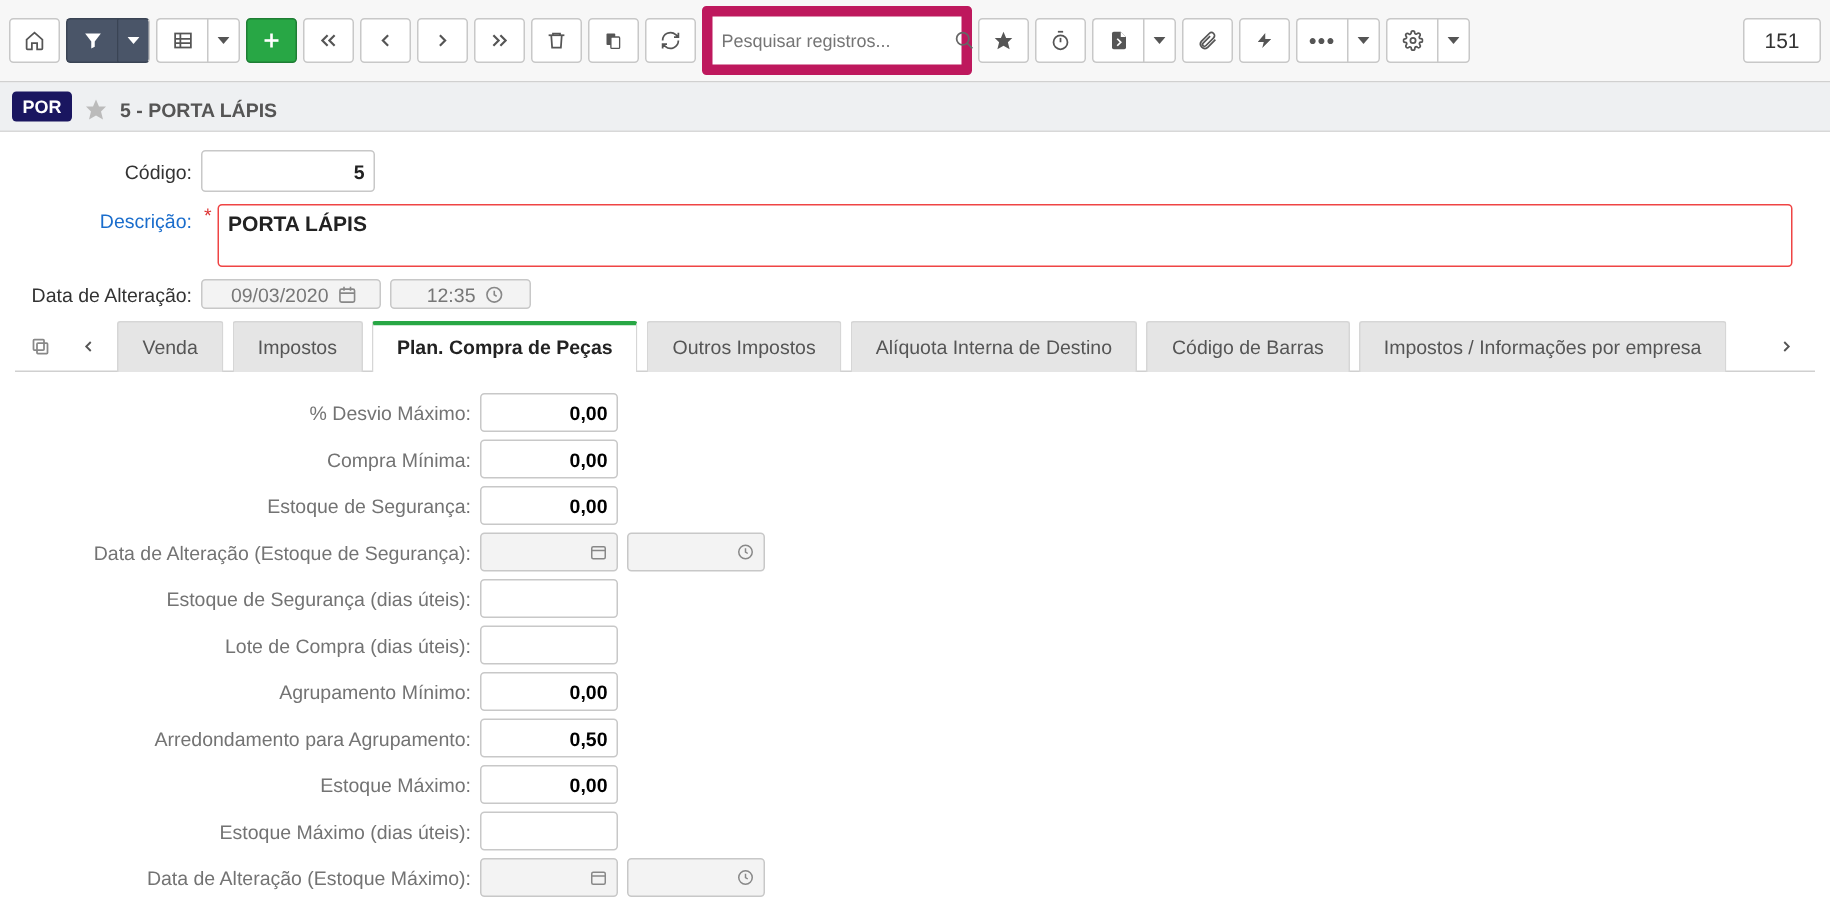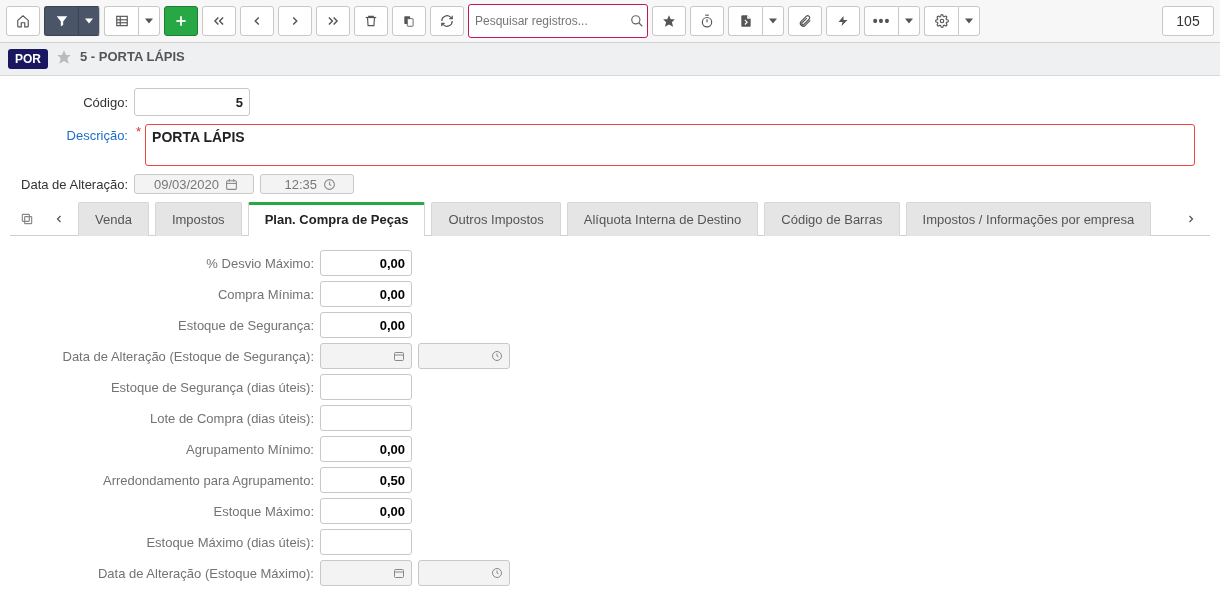--- a/index.html
+++ b/index.html
@@ -37,21 +37,21 @@
 .tbtn.dark { background: #4a5568; color: #fff; border-color: #3a4454; }
 .tbtn.green { background: #28a745; color: #fff; border-color: #1e7e34; }
 .tbtn.narrow { min-width: 22px; padding: 0; }
 .btn-group { display: inline-flex; }
 .btn-group .tbtn { border-radius: 0; border-right: none; }
 .btn-group .tbtn:first-child { border-radius: 3px 0 0 3px; }
 .btn-group .tbtn:last-child { border-radius: 0 3px 3px 0; border-right: 1px solid #c8c8c8; }
 .search-wrap {
   display: flex;
   align-items: center;
-  border: 1px solid #be185d;
+  border: 7px solid #be185d;
   border-radius: 3px;
   background: #fff;
   height: 30px;
   width: 180px;
   padding: 16px 6px;
 }
 .search-wrap input {
   border: none;
   outline: none;
   flex: 1;
@@ -67,21 +67,21 @@
   height: 30px;
   min-width: 52px;
   display: flex;
   align-items: center;
   justify-content: center;
   font-size: 14px;
 }
 
 .header-row {
   display: flex;
-  align-items: flex-start;
+  align-items: flex-end;
   gap: 8px;
   padding: 6px 8px;
   background: #eef0f2;
   border-bottom: 1px solid #d8d8d8;
 }
 .badge-por {
   background: #1a1660;
   color: #fff;
   border-radius: 3px;
   padding: 3px 7px;
@@ -417,21 +417,21 @@
           <path d="M19.4 15a1.65 1.65 0 0 0 .33 1.82l.06.06a2 2 0 1 1-2.83 2.83l-.06-.06a1.65 1.65 0 0 0-1.82-.33 1.65 1.65 0 0 0-1 1.51V21a2 2 0 0 1-4 0v-.09a1.65 1.65 0 0 0-1-1.51 1.65 1.65 0 0 0-1.82.33l-.06.06a2 2 0 1 1-2.83-2.83l.06-.06a1.65 1.65 0 0 0 .33-1.82 1.65 1.65 0 0 0-1.51-1H3a2 2 0 0 1 0-4h.09a1.65 1.65 0 0 0 1.51-1 1.65 1.65 0 0 0-.33-1.82l-.06-.06a2 2 0 1 1 2.83-2.83l.06.06a1.65 1.65 0 0 0 1.82.33h0a1.65 1.65 0 0 0 1-1.51V3a2 2 0 0 1 4 0v.09a1.65 1.65 0 0 0 1 1.51h0a1.65 1.65 0 0 0 1.82-.33l.06-.06a2 2 0 1 1 2.83 2.83l-.06.06a1.65 1.65 0 0 0-.33 1.82v0a1.65 1.65 0 0 0 1.51 1H21a2 2 0 0 1 0 4h-.09a1.65 1.65 0 0 0-1.51 1z"></path>
         </svg>
     </button>
     <button class="tbtn narrow">
       <svg width="8" height="8" viewBox="0 0 10 6" fill="#555">
           <path d="M0 0h10L5 6z"></path>
         </svg>
     </button>
   </div>
 
-  <div class="count-badge">105</div>
+  <div class="count-badge">151</div>
 </div>
 
 <div class="header-row">
   <span class="badge-por">POR</span>
   <span class="star-ico">
     <svg width="16" height="16" viewBox="0 0 24 24" fill="#bbb">
         <polygon points="12 2 15 9 22 9 17 14 19 22 12 18 5 22 7 14 2 9 9 9"></polygon>
       </svg>
   </span>
   <span class="record-title">5 - PORTA LÁPIS</span>

